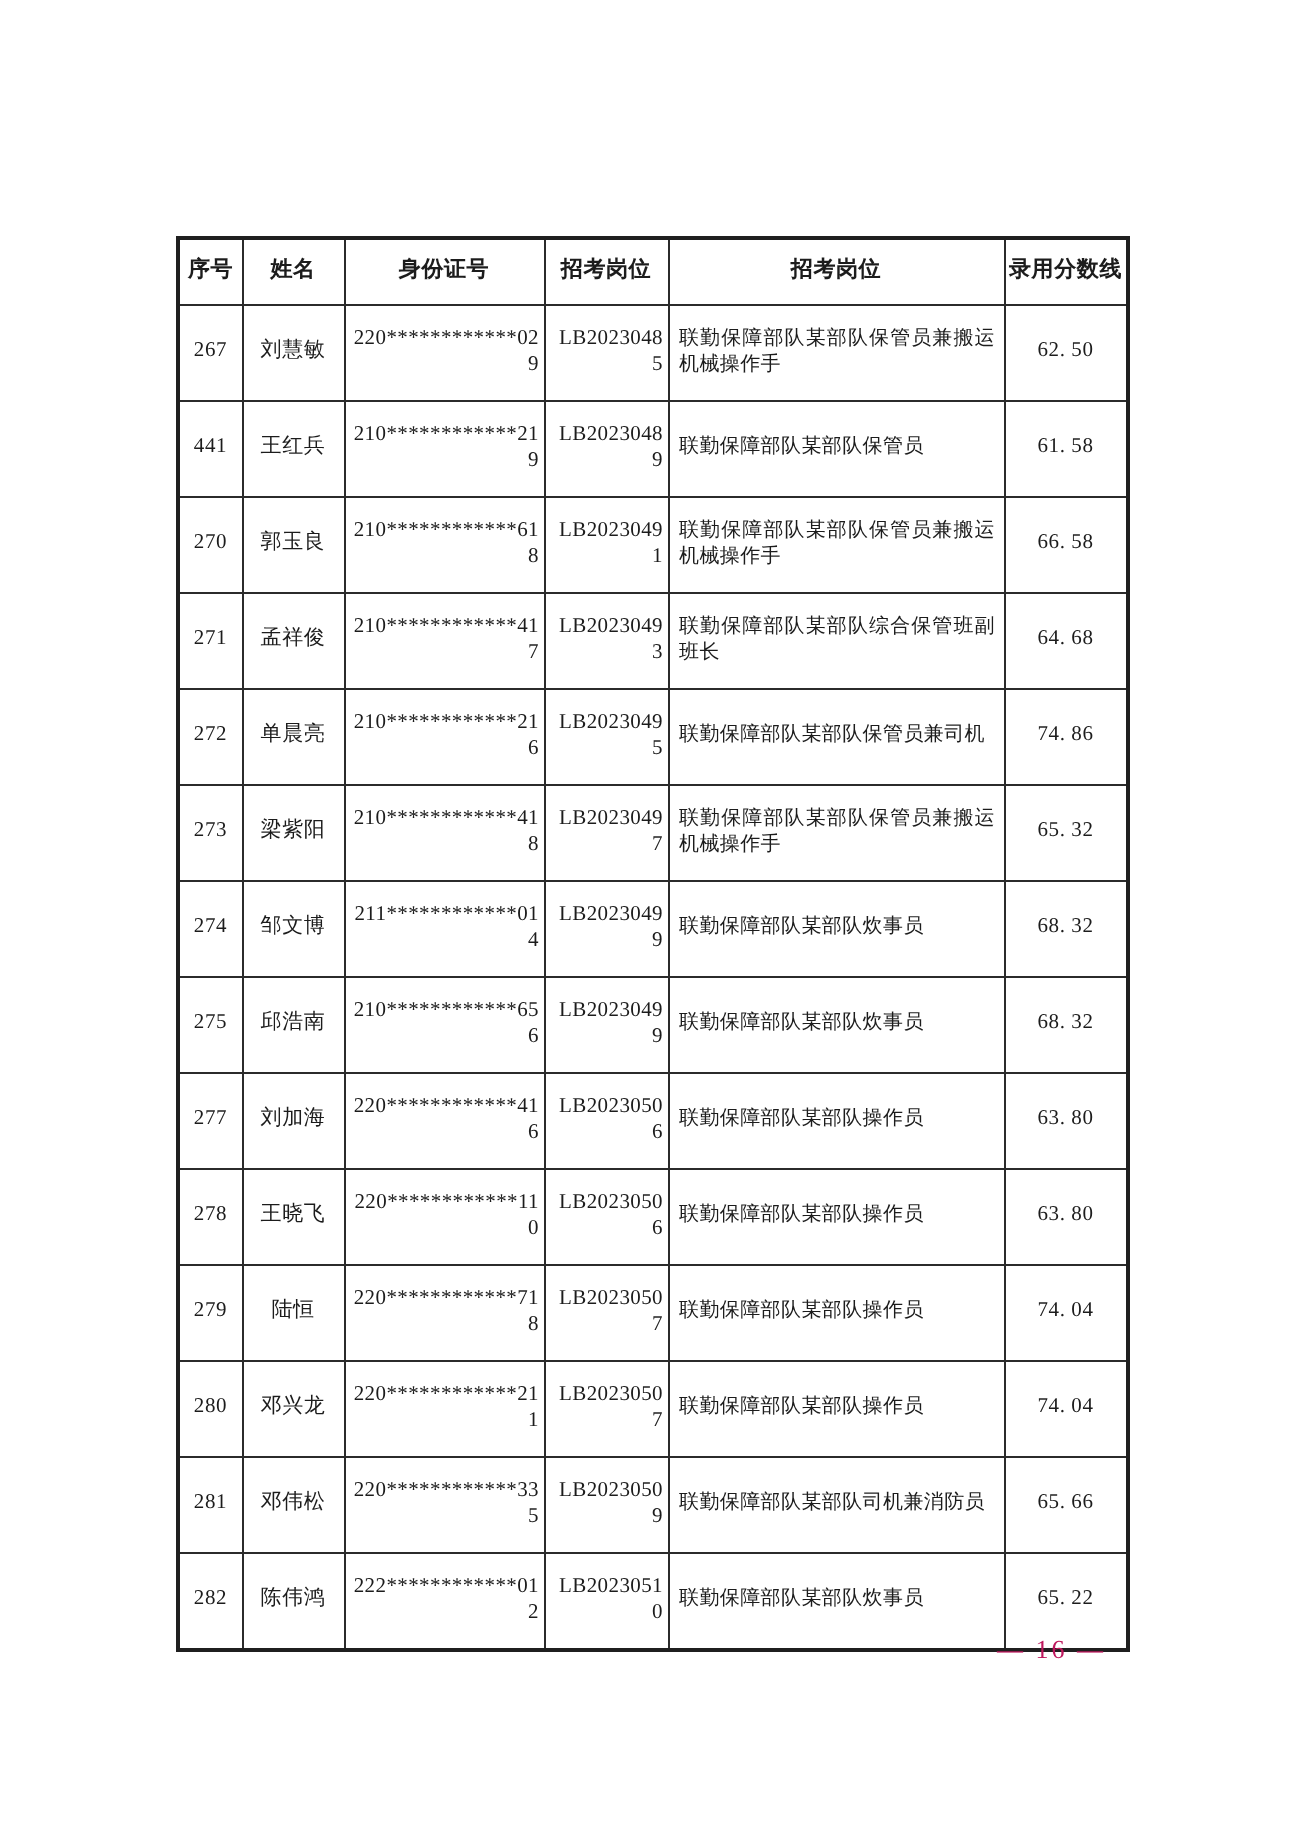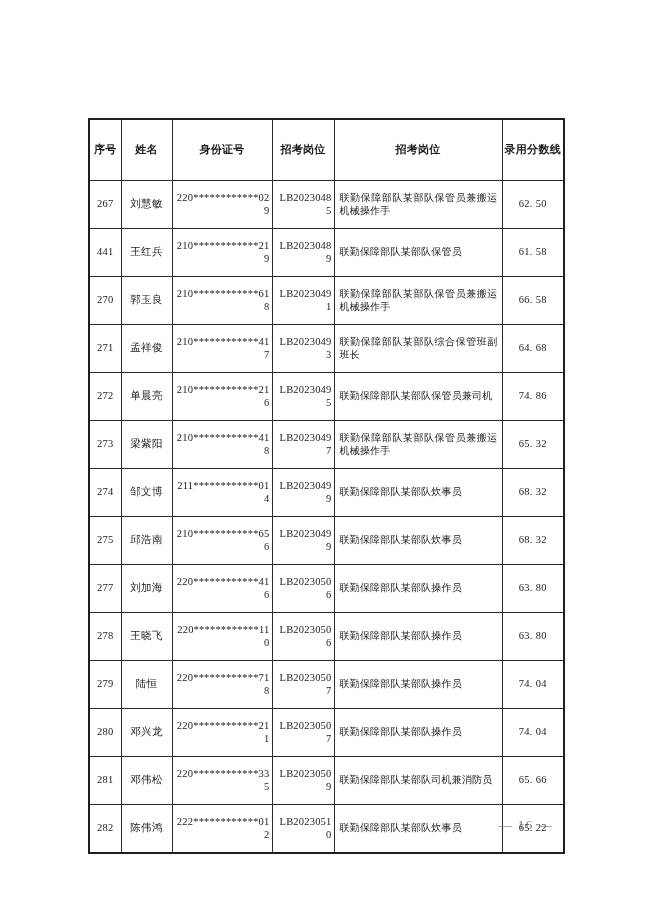--- a/index.html
+++ b/index.html
@@ -33,21 +33,21 @@
     text-align: center;
     vertical-align: middle;
     padding: 10px 2px;
     letter-spacing: 0.3px;
     word-break: break-all;
     overflow: hidden;
   }
   .score-table th {
     font-weight: bold;
     font-size: 11px;
-    padding: 23px 1px;
+    padding: 9px 1px;
     margin-left: 24px;
   }
   .score-table td.col-position {
     text-align: justify;
     text-justify: inter-ideograph;
     text-align-last: left;
     font-size: 10px;
     letter-spacing: 0.2px;
     padding: 10px 4px 10px 5px;
   }
@@ -56,21 +56,21 @@
     font-size: 10.5px;
     letter-spacing: 0.2px;
     text-align: right;
   }
   .page-number {
     position: absolute;
     top: 817px;
     right: 97px;
     font-size: 13px;
     letter-spacing: 1.5px;
-    color: #737373;
+    color: #be185d;
     white-space: pre;
   }
 </style>
 </head>
 <body>
 
 <div class="page">
 
   <table class="score-table">
     <colgroup>

